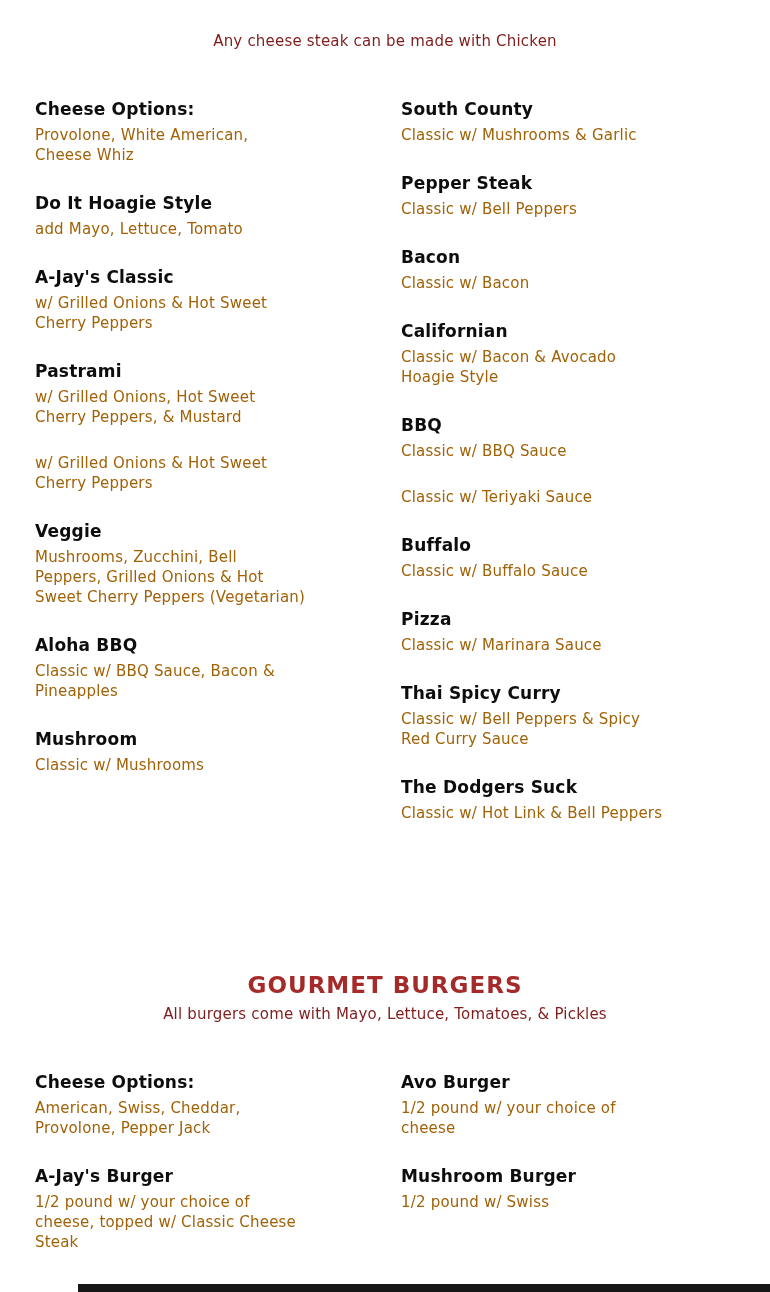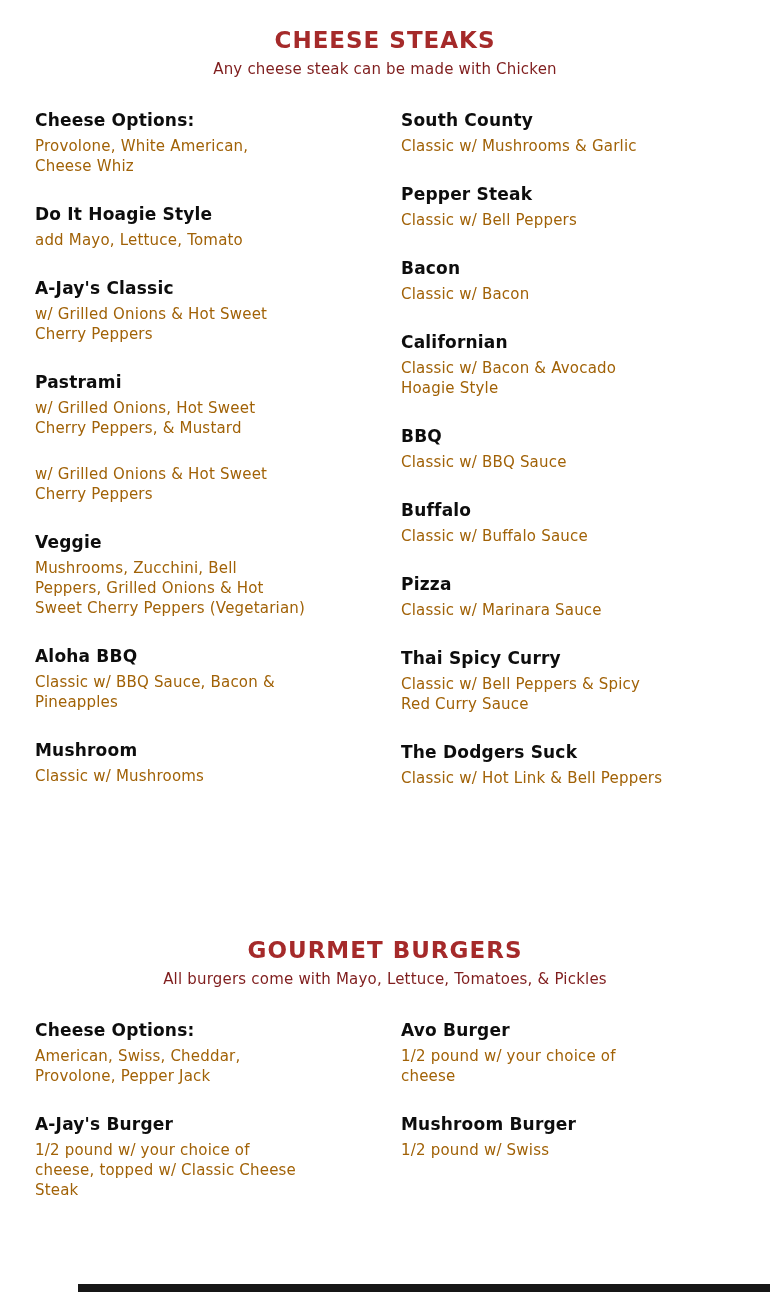--- a/index.html
+++ b/index.html
@@ -36,21 +36,21 @@
     font-size: 15px;
     line-height: 22px;
     color: #7f1d1d;
     letter-spacing: 0.2px;
   }
   .columns {
     display: grid;
     grid-template-columns: 1fr 1fr;
     column-gap: 32px;
     padding: 0 35px;
-    margin-top: 28px;
+    margin-top: 45px;
     align-items: start;
   }
   .menu-item { margin-bottom: 26px; }
   .item-name {
     font-size: 17px;
     line-height: 24px;
     font-weight: 700;
     color: #0d0d0d;
     letter-spacing: 0.2px;
     margin-bottom: 4px;
@@ -72,21 +72,20 @@
     background: var(--footer-bar);
     z-index: 5;
   }
 </style>
 </head>
 <body style="background: rgb(255, 255, 255);">
 
 <div class="page">
 
   <section class="menu-section">
-    <h2 class="section-title">CHEESE STEAKS</h2>
     <p class="section-subtitle">Any cheese steak can be made with Chicken</p>
     <div class="columns">
       <div class="col">
           <div class="menu-item">
             <div class="item-name">Cheese Options:</div>
             <div class="item-desc">Provolone, White American,
 Cheese Whiz</div>
           </div>
           <div class="menu-item">
             <div class="item-name">Do It Hoagie Style</div>
@@ -138,20 +137,21 @@
           <div class="menu-item">
             <div class="item-name">Californian</div>
             <div class="item-desc">Classic w/ Bacon &amp; Avocado
 Hoagie Style</div>
           </div>
           <div class="menu-item">
             <div class="item-name">BBQ</div>
             <div class="item-desc">Classic w/ BBQ Sauce</div>
           </div>
           <div class="menu-item">
+            <div class="item-desc">Classic w/ Teriyaki Sauce</div>
           </div>
           <div class="menu-item">
             <div class="item-name">Buffalo</div>
             <div class="item-desc">Classic w/ Buffalo Sauce</div>
           </div>
           <div class="menu-item">
             <div class="item-name">Pizza</div>
             <div class="item-desc">Classic w/ Marinara Sauce</div>
           </div>
           <div class="menu-item">

